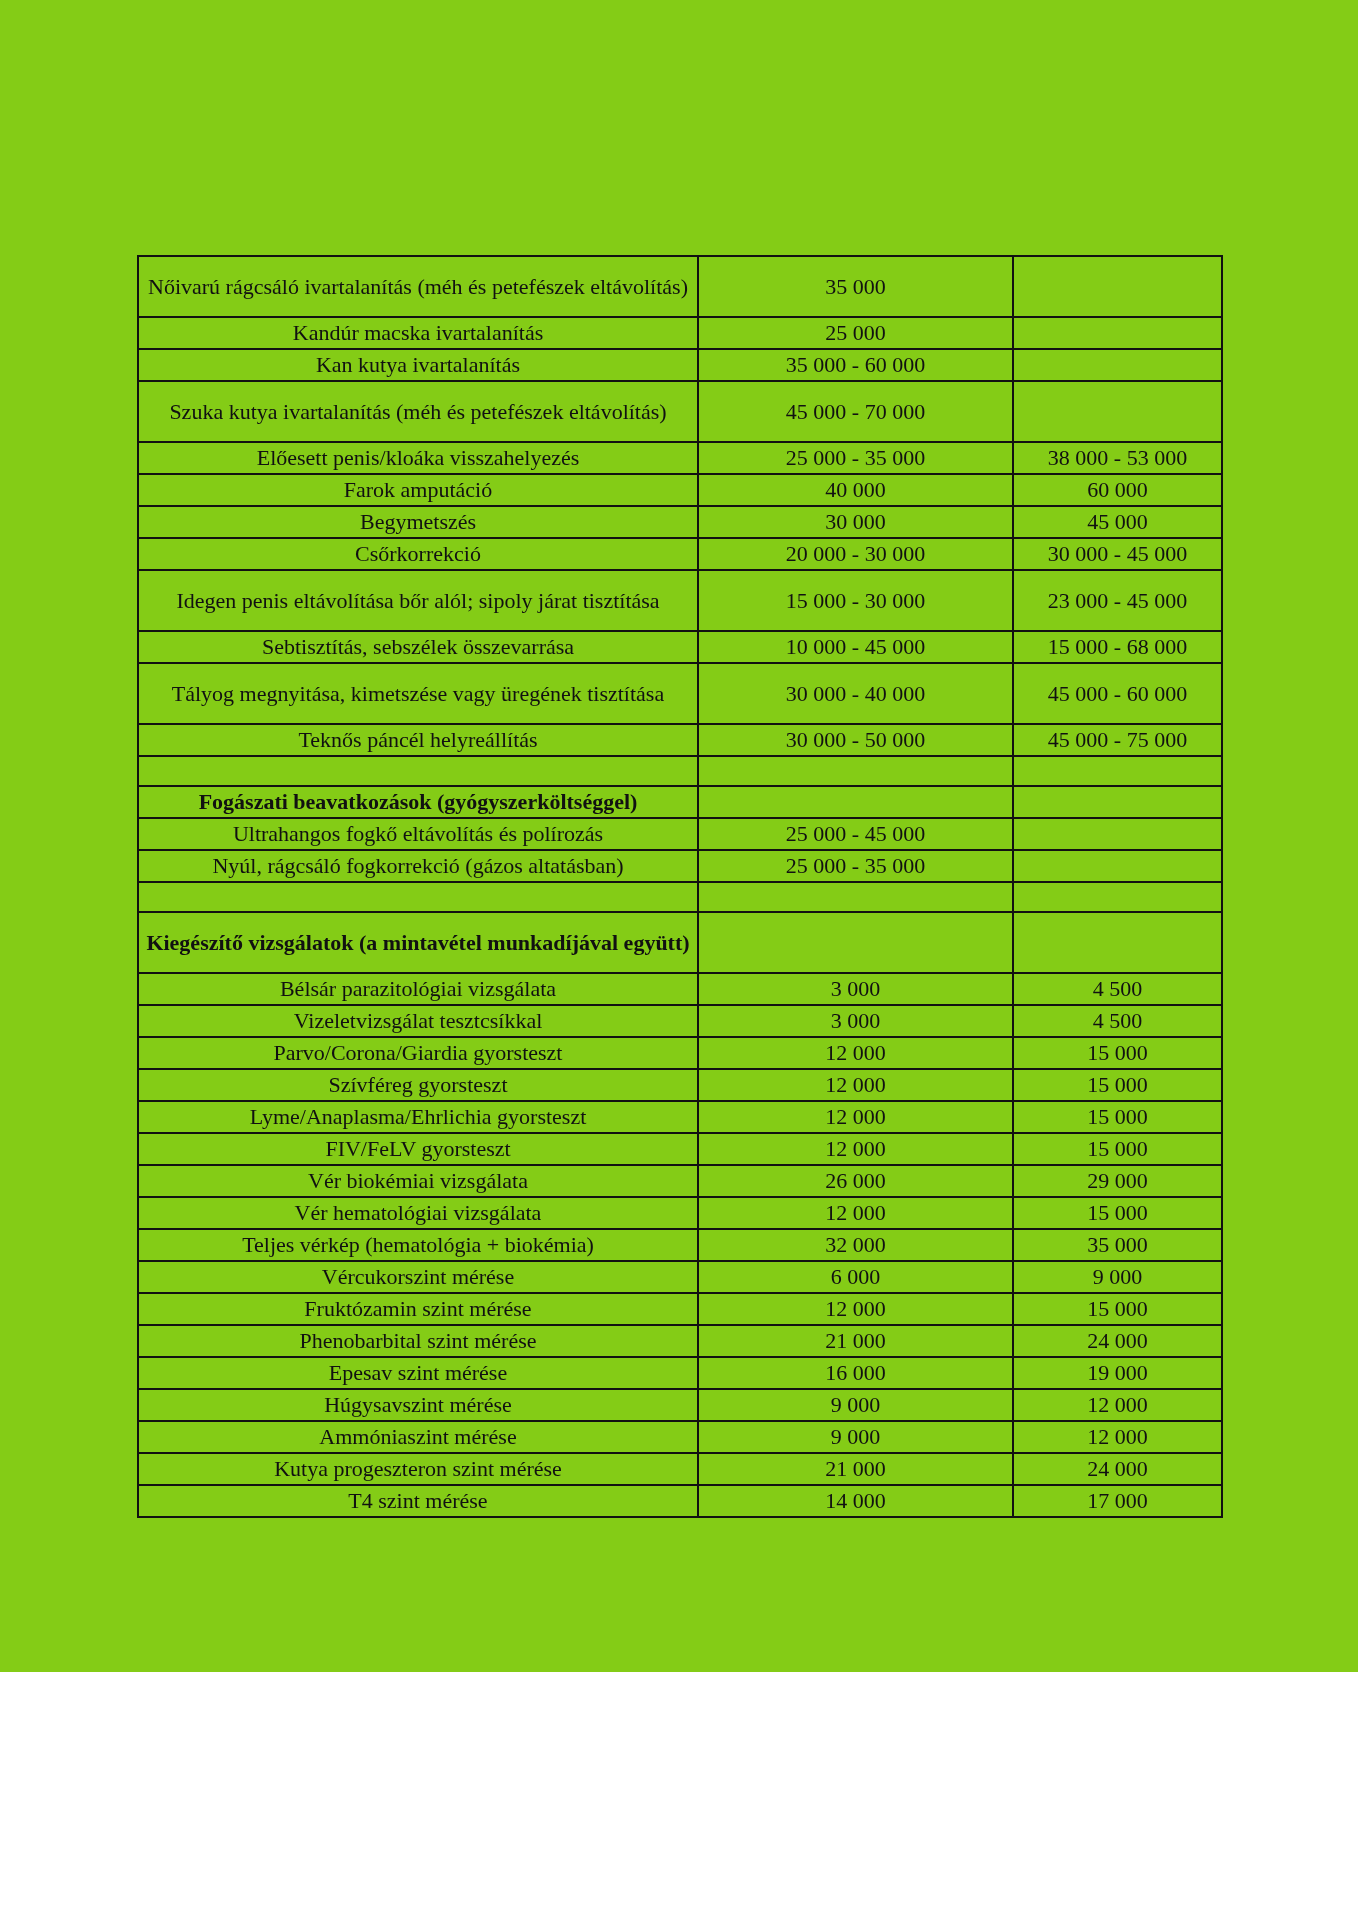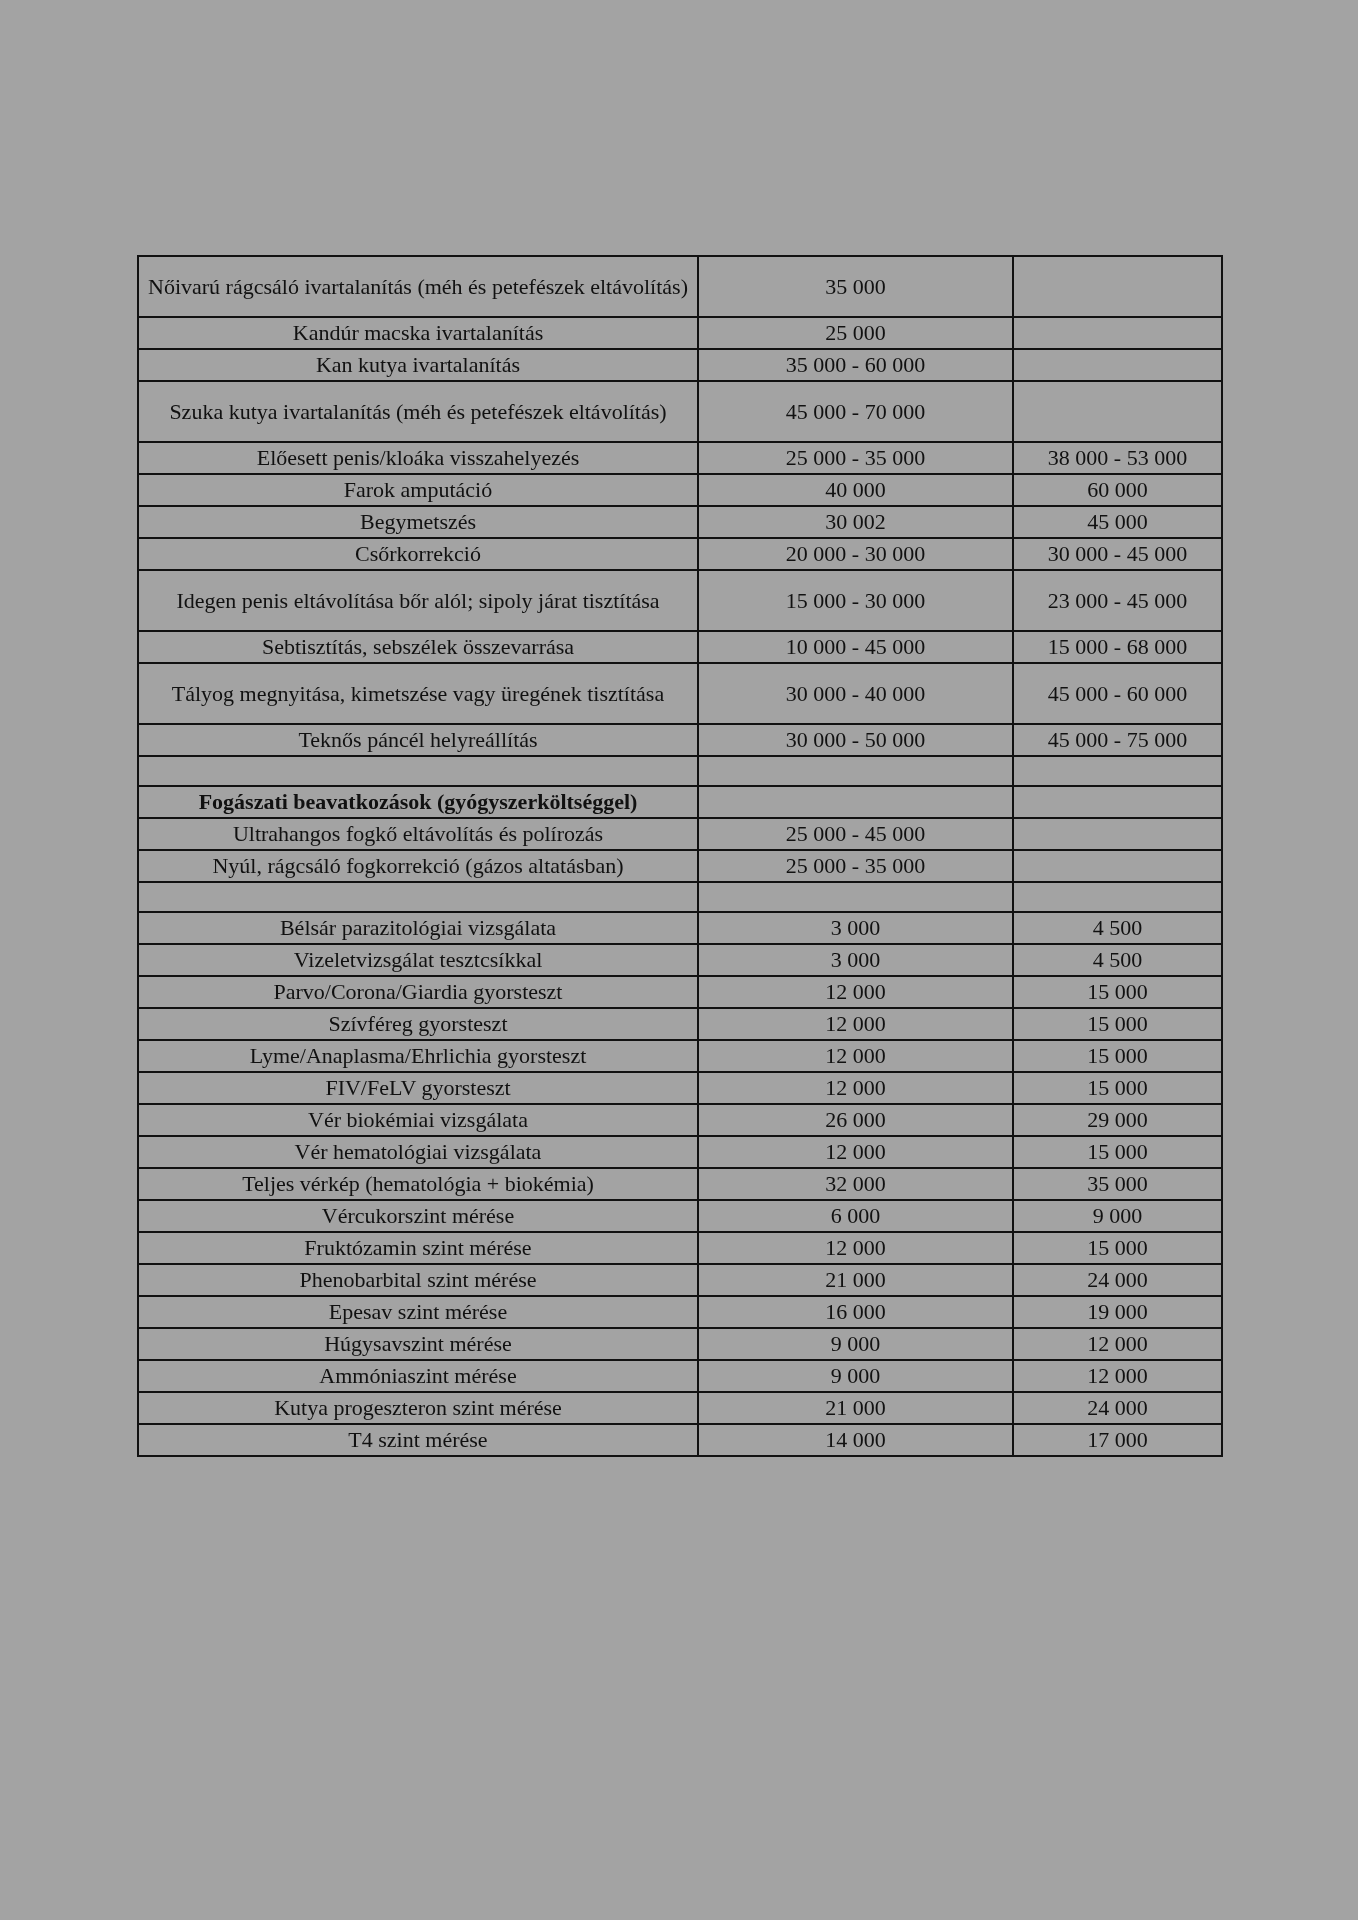--- a/index.html
+++ b/index.html
@@ -1,18 +1,18 @@
 <!DOCTYPE html>
 <html><head>
 <meta charset="utf-8">
 <style>
   html, body { margin: 0; padding: 0; background: #ffffff; }
   body { width: 1358px; height: 1920px; position: relative; overflow: hidden;
          font-family: "Liberation Serif", "DejaVu Serif", serif; color: #111111; }
-  .page { position: absolute; left: 0; top: 0; width: 1358px; height: 1920px; background: #a3a3a3; }
+  .page { position: absolute; left: 0; top: 0; width: 1358px; height: 1672px; background: #84cc16; }
   table.price-table {
     position: absolute; left: 137px; top: 255px;
     width: 1084px; border-collapse: collapse; table-layout: fixed;
   }
   table.price-table col.c1 { width: 560px; }
   table.price-table col.c2 { width: 315px; }
   table.price-table col.c3 { width: 209px; }
   table.price-table td {
     border: 2.5px solid #111; padding: 0 6px; text-align: center; vertical-align: middle;
     font-size: 22px; line-height: 30px; overflow: hidden;
@@ -57,21 +57,21 @@
           <td>25 000 - 35 000</td>
           <td>38 000 - 53 000</td>
         </tr>
         <tr class="single">
           <td>Farok amputáció</td>
           <td>40 000</td>
           <td>60 000</td>
         </tr>
         <tr class="single">
           <td>Begymetszés</td>
-          <td>30 002</td>
+          <td>30 000</td>
           <td>45 000</td>
         </tr>
         <tr class="single">
           <td>Csőrkorrekció</td>
           <td>20 000 - 30 000</td>
           <td>30 000 - 45 000</td>
         </tr>
         <tr class="double">
           <td>Idegen penis eltávolítása bőr alól; sipoly járat tisztítása</td>
           <td>15 000 - 30 000</td>
@@ -107,20 +107,25 @@
           <td>25 000 - 45 000</td>
           <td></td>
         </tr>
         <tr class="single">
           <td>Nyúl, rágcsáló fogkorrekció (gázos altatásban)</td>
           <td>25 000 - 35 000</td>
           <td></td>
         </tr>
         <tr class="single">
           <td></td>
+          <td></td>
+          <td></td>
+        </tr>
+        <tr class="double">
+          <td class="bold">Kiegészítő vizsgálatok (a mintavétel munkadíjával együtt)</td>
           <td></td>
           <td></td>
         </tr>
         <tr class="single">
           <td>Bélsár parazitológiai vizsgálata</td>
           <td>3 000</td>
           <td>4 500</td>
         </tr>
         <tr class="single">
           <td>Vizeletvizsgálat tesztcsíkkal</td>

